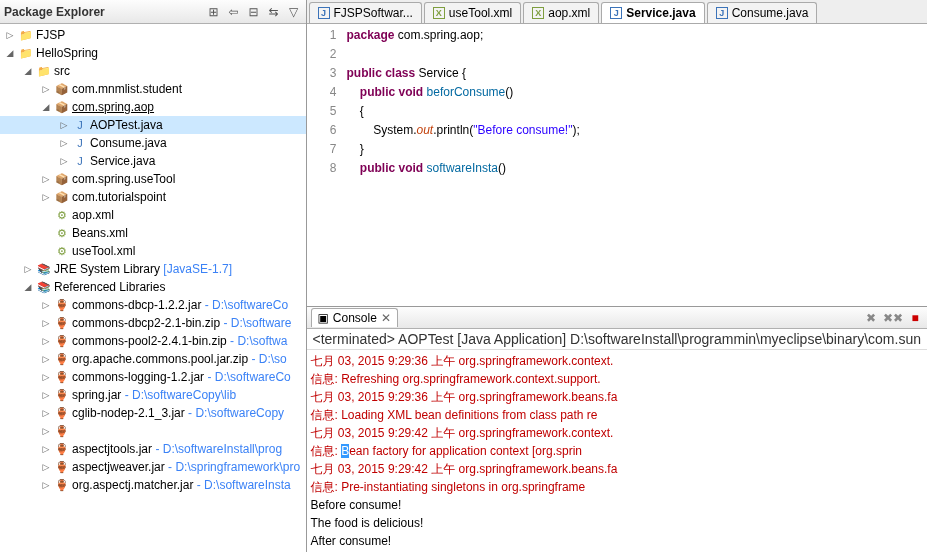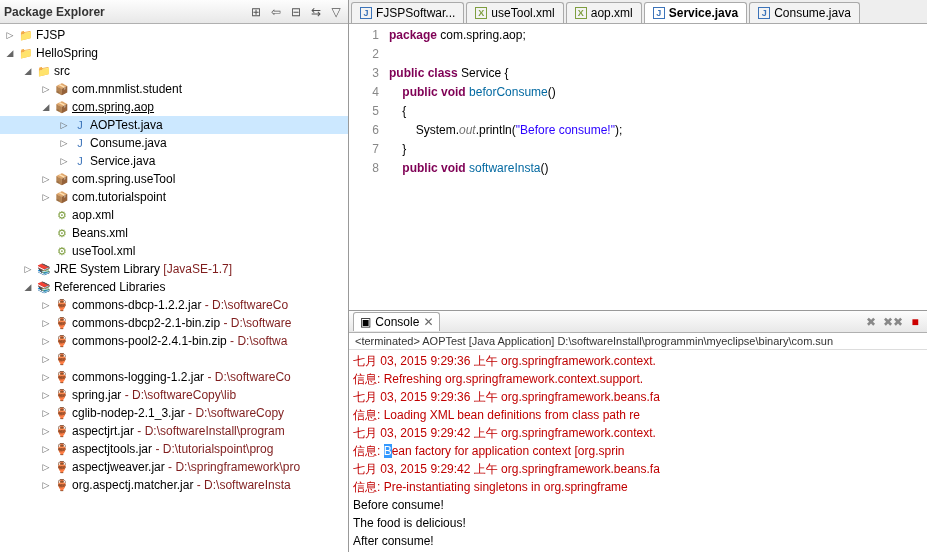--- a/index.html
+++ b/index.html
@@ -15,44 +15,44 @@
 .tree-item.selected { background: #cce8ff; }
 .twisty { width: 12px; text-align: center; color: #666; font-size: 9px; }
 .ticon { width: 16px; height: 16px; margin: 0 2px; display: inline-flex; align-items: center; justify-content: center; font-size: 11px; }
 .ticon.folder { color: #c9951e; }
 .ticon.pkg { color: #c9951e; }
 .ticon.java { color: #3b73b9; }
 .ticon.xml { color: #7e9e3f; }
 .ticon.jar { color: #b88a00; }
 .ticon.lib { color: #666; }
 .tree-label { color: #000; }
-.tree-label .suffix { color: #7f1d1d; }
+.tree-label .suffix { color: #3b82f6; }
 .pkg-underline { text-decoration: underline; }
 .tabs { background: #eee; border-bottom: 1px solid #aaa; height: 24px; display: flex; align-items: flex-end; padding-left: 2px; }
 .tab { display: flex; align-items: center; gap: 4px; padding: 3px 8px; border: 1px solid #aaa; border-bottom: none; background: #f3f3f3; margin-right: 2px; border-radius: 3px 3px 0 0; cursor: pointer; font-size: 11px; }
 .tab.active { background: #fff; font-weight: bold; }
 .tab .filetype { width: 12px; height: 12px; display: inline-flex; align-items: center; justify-content: center; font-size: 9px; font-weight: bold; border: 1px solid #888; }
 .filetype.j { color: #3b73b9; border-color: #3b73b9; }
 .filetype.x { color: #7e9e3f; border-color: #7e9e3f; }
 .editor { flex: 1; display: flex; font-family: Consolas, "Courier New", monospace; font-size: 14px; overflow: auto; background: #fff; padding-top: 4px; }
 .gutter { width: 40px; text-align: right; padding-right: 10px; color: #888; user-select: none; }
 .gutter .ln { height: 19px; }
 .code { flex: 1; }
 .code .line { height: 19px; white-space: pre; }
 .kw { color: #7f0055; font-weight: bold; }
 .cls { color: #000; }
 .mth { color: #0369a1; }
-.field { color: #737373; font-style: italic; }
+.field { color: #c2410c; font-style: italic; }
 .str { color: #2a00ff; }
 .console-panel { border-top: 1px solid #999; display: flex; flex-direction: column; }
 .console-header { background: linear-gradient(#fdfdfd, #e8e8e8); border-bottom: 1px solid #b0b0b0; height: 22px; display: flex; align-items: center; padding: 0 4px; }
 .console-tab { background: #fff; border: 1px solid #aaa; border-bottom: none; padding: 2px 6px; display: flex; align-items: center; gap: 4px; font-size: 11px; border-radius: 3px 3px 0 0; }
 .console-tab .closex { color: #666; cursor: pointer; }
 .console-icons { margin-left: auto; display: flex; gap: 6px; }
-.console-status { font-size: 11px; color: #333; padding: 2px 6px; border-bottom: 1px solid #ddd; white-space: nowrap; overflow: hidden; }
+.console-status { font-size: 14px; color: #333; padding: 2px 6px; border-bottom: 1px solid #ddd; white-space: nowrap; overflow: hidden; }
 .console-out { flex: 1; font-family: Consolas, "Courier New", monospace; font-size: 14px; font-weight: normal; padding: 2px 4px; overflow: auto; white-space: pre; line-height: 18px; }
 .console-out .red { color: #c00000; }
 .sel-box { background: #3399ff; color: #fff; }
 </style>
 </head>
 <body>
 
 <div class="left-panel">
   <div class="view-header">
     <span class="view-title">Package Explorer</span>
@@ -151,45 +151,45 @@
         <span class="tree-label"><span>commons-dbcp2-2.1-bin.zip</span><span class="suffix"> - D:\software</span></span>
       </div>
       <div class="tree-item" style="padding-left: 40px;">
         <span class="twisty">▷</span>
         <span class="ticon jar">🏺</span>
         <span class="tree-label"><span>commons-pool2-2.4.1-bin.zip</span><span class="suffix"> - D:\softwa</span></span>
       </div>
       <div class="tree-item" style="padding-left: 40px;">
         <span class="twisty">▷</span>
         <span class="ticon jar">🏺</span>
+        <span class="tree-label"><span>org.apache.commons.pool.jar.zip</span><span class="suffix"> - D:\so</span></span>
       </div>
       <div class="tree-item" style="padding-left: 40px;">
         <span class="twisty">▷</span>
         <span class="ticon jar">🏺</span>
         <span class="tree-label"><span>commons-logging-1.2.jar</span><span class="suffix"> - D:\softwareCo</span></span>
       </div>
       <div class="tree-item" style="padding-left: 40px;">
         <span class="twisty">▷</span>
         <span class="ticon jar">🏺</span>
         <span class="tree-label"><span>spring.jar</span><span class="suffix"> - D:\softwareCopy\lib</span></span>
       </div>
       <div class="tree-item" style="padding-left: 40px;">
         <span class="twisty">▷</span>
         <span class="ticon jar">🏺</span>
         <span class="tree-label"><span>cglib-nodep-2.1_3.jar</span><span class="suffix"> - D:\softwareCopy</span></span>
       </div>
       <div class="tree-item" style="padding-left: 40px;">
         <span class="twisty">▷</span>
         <span class="ticon jar">🏺</span>
-        <span class="tree-label"><span>aspectjrt.jar</span><span class="suffix"> - D:\softwareInstall\program</span></span>
-      </div>
-      <div class="tree-item" style="padding-left: 40px;">
-        <span class="twisty">▷</span>
-        <span class="ticon jar">🏺</span>
-        <span class="tree-label"><span>aspectjtools.jar</span><span class="suffix"> - D:\tutorialspoint\prog</span></span>
+      </div>
+      <div class="tree-item" style="padding-left: 40px;">
+        <span class="twisty">▷</span>
+        <span class="ticon jar">🏺</span>
+        <span class="tree-label"><span>aspectjtools.jar</span><span class="suffix"> - D:\softwareInstall\prog</span></span>
       </div>
       <div class="tree-item" style="padding-left: 40px;">
         <span class="twisty">▷</span>
         <span class="ticon jar">🏺</span>
         <span class="tree-label"><span>aspectjweaver.jar</span><span class="suffix"> - D:\springframework\pro</span></span>
       </div>
       <div class="tree-item" style="padding-left: 40px;">
         <span class="twisty">▷</span>
         <span class="ticon jar">🏺</span>
         <span class="tree-label"><span>org.aspectj.matcher.jar</span><span class="suffix"> - D:\softwareInsta</span></span>

